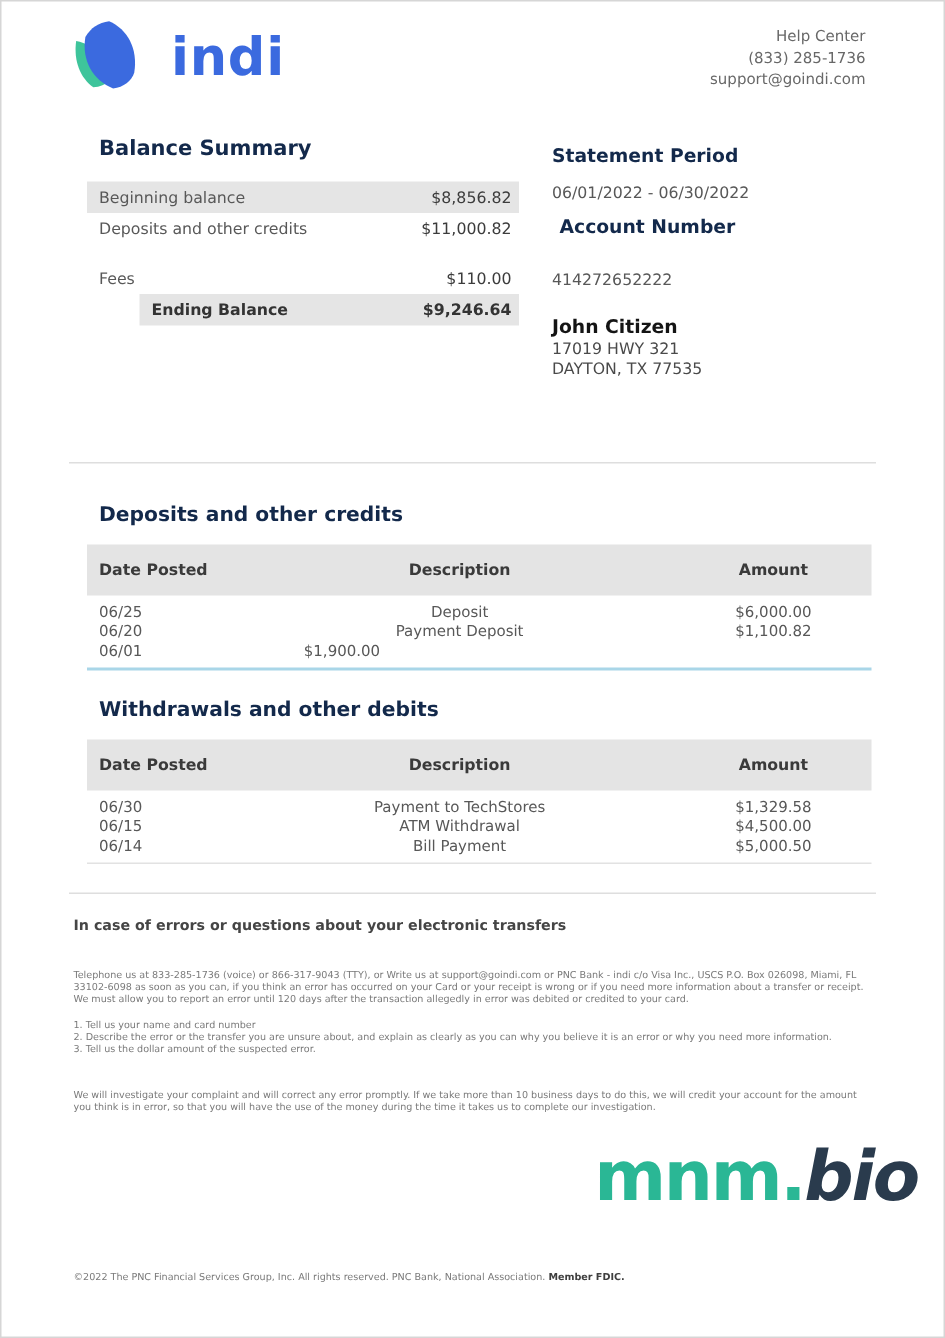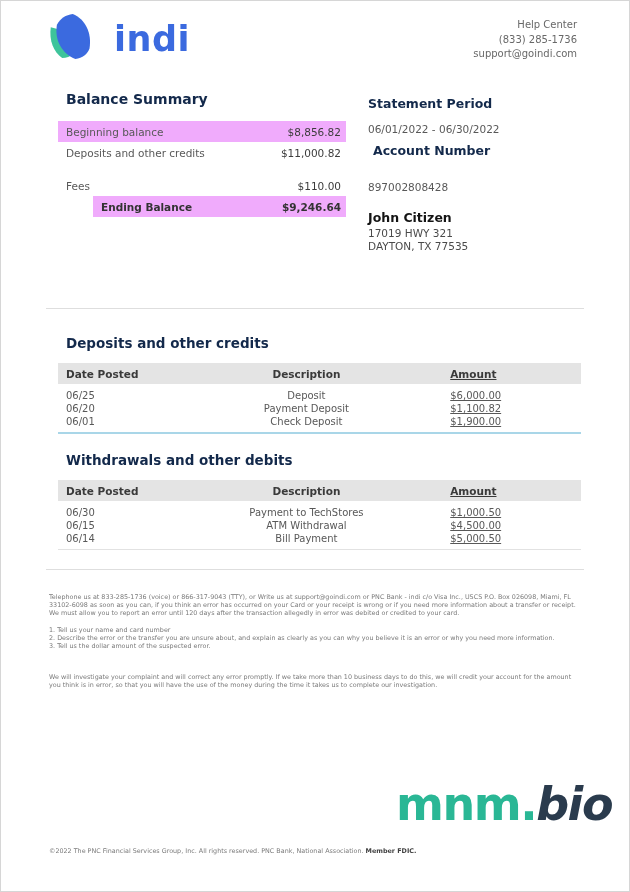--- a/index.html
+++ b/index.html
@@ -16,64 +16,64 @@
   .logo svg { width:44px; height:48px; }
   .logo-text { font-size:35px; font-weight:700; color:#3b6adf; letter-spacing:0.5px; line-height:48px; }
   .contact { text-align:right; font-size:10px; color:#686868; line-height:14.5px; padding-top:5px; }
 
   
   .balance-section { display:flex; margin:26px 48px 0 57px; }
   .balance-left { width:288px; flex-shrink:0; }
   .section-title { font-size:14px; font-weight:700; color:#13294b; margin:0 0 14px 8px; }
   .bs-row { display:flex; justify-content:space-between; align-items:center; height:21px; padding:0 5px 0 8px; font-size:10.5px; color:#585858; }
   .bs-row .val { color:#3c3c3c; }
-  .bs-row.shaded { background:#f0abfc; }
+  .bs-row.shaded { background:#e5e5e5; }
   .bs-gap { height:12px; }
   .bs-row.total { font-weight:700; color:#333;margin-left:35px; }
   .bs-row.total .val { color:#333; }
 
   .account-col { margin-left:22px; padding-top:5px; }
   .info-heading { font-size:12.5px; font-weight:700; color:#13294b; }
   .info-value { font-size:10.5px; color:#585858; }
   .sp-value { margin-top:12px; }
   .an-heading { margin-top:8px; padding-left:5px; }
   .an-value { margin-top:23px; }
   .holder { font-size:12.5px; font-weight:700; color:#141414; margin-top:17px; }
   .addr { font-size:10.5px; color:#4a4a4a; line-height:13px; margin-top:2px; }
 
   .divider { border:none; border-top:1px solid #dedede; margin:55px 45px 0; }
   .divider2 { border:none; border-top:1px solid #dedede; margin:19px 45px 0; }
 
   
   .tx-section { margin:26px 48px 0 57px; }
   .tx-section.withdrawals { margin-top:18px; }
   .tx-title { font-size:13.5px; font-weight:700; color:#13294b; margin:0 0 12px 8px; }
-  .tx-head { display:flex; align-items:center; height:21px; background:#e4e4e4; font-size:10.5px; font-weight:700; color:#3a3a3a; }
+  .tx-head { display:flex; align-items:center; height:34px; background:#e4e4e4; font-size:10.5px; font-weight:700; color:#3a3a3a; }
   .col-date { width:20%; padding-left:8px; }
   .col-desc { width:55%; text-align:center; }
-  .col-amt  { width:25%; text-align:left; padding-right:0;text-decoration:underline; }
+  .col-amt  { width:25%; text-align:center; padding-right:0; }
   .tx-body { padding:5px 0 4px; }
   .tx-row { display:flex; align-items:center; height:13px; font-size:10px; color:#585858; }
   .deposits .tx-table { border-bottom:2px solid #a9d6e8; }
   .withdrawals .tx-table { border-bottom:1px solid #e2e2e2; }
 
   
   .fees-section { margin:22px 48px 0 57px; }
   .fee-row { display:flex; justify-content:space-between; align-items:center; height:20px; padding:0 6px 0 8px; font-size:10.5px; color:#585858; }
   .fee-row.shaded { background:#f5f5f5; }
   .fee-row .val { color:#3c3c3c; }
 
   
   .errors { margin:16px 48px 0; }
   .errors-heading { font-size:9.5px; font-weight:700; color:#454545; }
   .errors p { font-size:6.4px; color:#7a7a7a; line-height:7.8px; margin-top:24px; }
   .errors ul { list-style:none; margin-top:9px; }
   .errors li { font-size:6.4px; color:#7a7a7a; line-height:8px; }
 
-  .watermark { position:absolute; right:17px; top:780px; font-size:46px; font-weight:700; letter-spacing:-1.5px; line-height:1; }
+  .watermark { position:absolute; right:17px; top:760px; font-size:46px; font-weight:700; letter-spacing:-1.5px; line-height:1; }
   .wm-1 { color:#2ab795; }
   .wm-2 { color:#2a3b4d; font-style:italic; }
 
   .legal { position:absolute; left:48px; bottom:36px; font-size:6.4px; color:#7a7a7a; line-height:8px; }
   .legal b { color:#3f3f3f; }
 </style>
 </head>
 <body>
 
 <div class="page">
@@ -114,21 +114,21 @@
       <div class="bs-row shaded total">
         <span>Ending Balance</span>
         <span class="val">$9,246.64</span>
       </div>
     </div>
 
     <div class="account-col">
       <div class="info-heading">Statement Period</div>
       <div class="info-value sp-value">06/01/2022  -  06/30/2022</div>
       <div class="info-heading an-heading">Account Number</div>
-      <div class="info-value an-value">897002808428</div>
+      <div class="info-value an-value">414272652222</div>
       <div class="holder">John Citizen</div>
       <div class="addr">
         <div>17019 HWY 321</div>
         <div>DAYTON, TX 77535</div>
       </div>
     </div>
   </div>
 
   <hr class="divider">
 
@@ -146,59 +146,59 @@
           <span class="col-desc">Deposit</span>
           <span class="col-amt">$6,000.00</span>
         </div>
         <div class="tx-row">
           <span class="col-date">06/20</span>
           <span class="col-desc">Payment Deposit</span>
           <span class="col-amt">$1,100.82</span>
         </div>
         <div class="tx-row">
           <span class="col-date">06/01</span>
-          <span class="col-desc">Check Deposit</span>
           <span class="col-amt">$1,900.00</span>
         </div>
       </div>
     </div>
   </div>
 
   <div class="tx-section withdrawals">
     <h2 class="tx-title">Withdrawals and other debits</h2>
     <div class="tx-table">
       <div class="tx-head">
         <span class="col-date">Date Posted</span>
         <span class="col-desc">Description</span>
         <span class="col-amt">Amount</span>
       </div>
       <div class="tx-body">
         <div class="tx-row">
           <span class="col-date">06/30</span>
           <span class="col-desc">Payment to TechStores</span>
-          <span class="col-amt">$1,000.50</span>
+          <span class="col-amt">$1,329.58</span>
         </div>
         <div class="tx-row">
           <span class="col-date">06/15</span>
           <span class="col-desc">ATM Withdrawal</span>
           <span class="col-amt">$4,500.00</span>
         </div>
         <div class="tx-row">
           <span class="col-date">06/14</span>
           <span class="col-desc">Bill Payment</span>
           <span class="col-amt">$5,000.50</span>
         </div>
       </div>
     </div>
   </div>
 
 
   <hr class="divider2">
 
   <div class="errors">
+    <div class="errors-heading">In case of errors or questions about your electronic transfers</div>
     <p>Telephone us at 833-285-1736 (voice) or 866-317-9043 (TTY), or Write us at support@goindi.com or PNC Bank - indi c/o Visa Inc., USCS P.O. Box 026098, Miami, FL 33102-6098 as soon as you can, if you think an error has occurred on your Card or your receipt is wrong or if you need more information about a transfer or receipt. We must allow you to report an error until 120 days after the transaction allegedly in error was debited or credited to your card.</p>
     <ul>
       <li>1. Tell us your name and card number</li>
       <li>2. Describe the error or the transfer you are unsure about, and explain as clearly as you can why you believe it is an error or why you need more information.</li>
       <li>3. Tell us the dollar amount of the suspected error.</li>
     </ul>
     <p>We will investigate your complaint and will correct any error promptly. If we take more than 10 business days to do this, we will credit your account for the amount you think is in error, so that you will have the use of the money during the time it takes us to complete our investigation.</p>
   </div>
 
   <div class="watermark">

